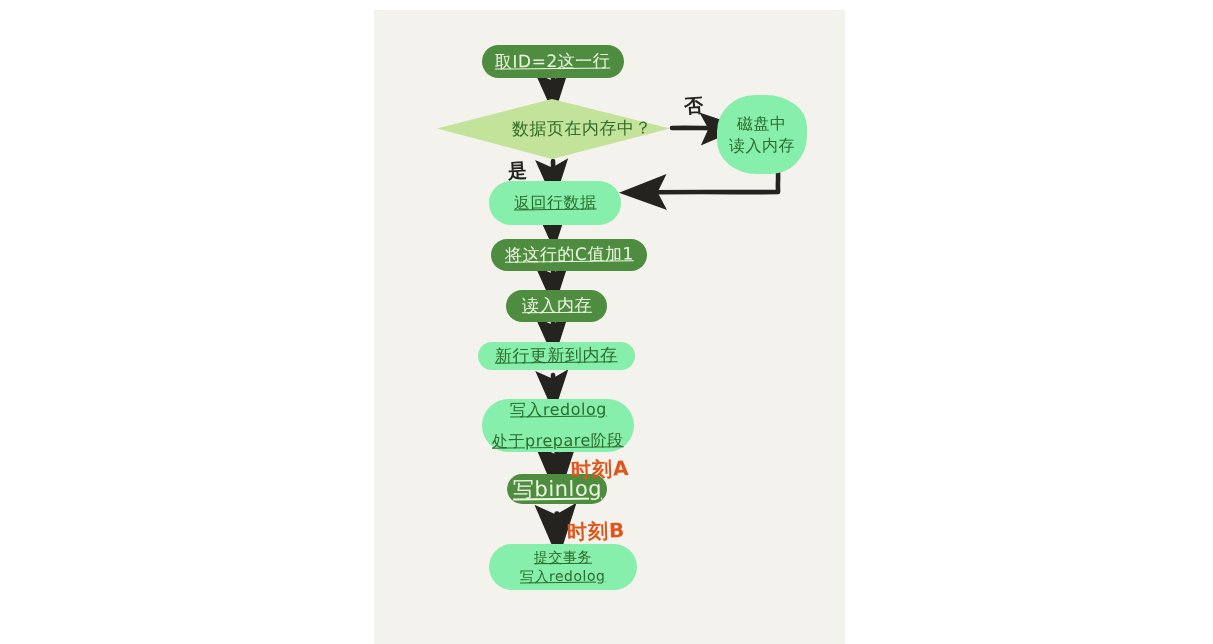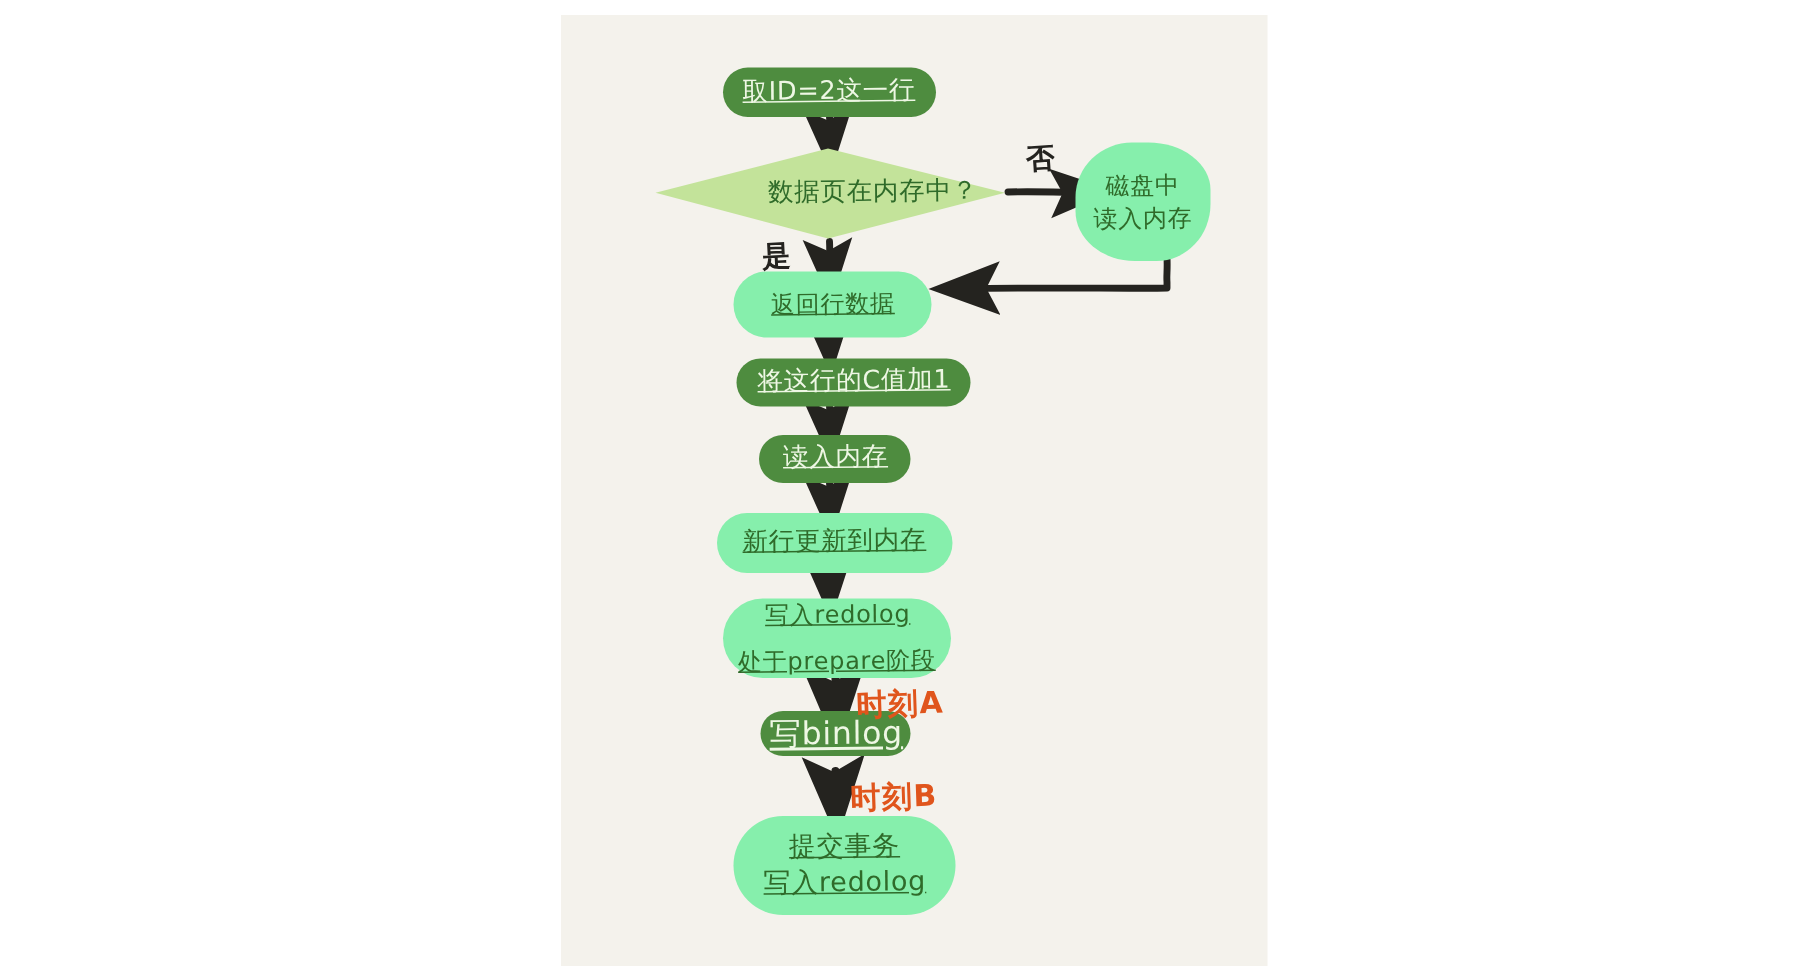--- a/index.html
+++ b/index.html
@@ -86,34 +86,34 @@
 </div>
 
 <div class="node pill dark" style="left:491px;top:239px;width:156px;height:32px;font-size:17px;">
   <span class="nodetext">将这行的C值加1</span>
 </div>
 
 <div class="node pill dark" style="left:506px;top:290px;width:101px;height:32px;font-size:17px;">
   <span class="nodetext">读入内存</span>
 </div>
 
-<div class="node pill light" style="left:478px;top:342px;width:157px;height:40px;font-size:17px;">
+<div class="node pill light" style="left:478px;top:342px;width:157px;height:28px;font-size:17px;">
   <span class="nodetext">新行更新到内存</span>
 </div>
 
 <div class="node pill light two-line" style="left:482px;top:399px;width:152px;height:53px;font-size:16px;flex-direction:column;border-radius:999px;justify-content:space-between;">
   <span class="nodetext">写入redolog</span>
   <span class="nodetext">处于prepare阶段</span>
 </div>
 
 <div class="node pill dark" style="left:507px;top:474px;width:100px;height:30px;font-size:21px;">
   <span class="nodetext">写binlog</span>
 </div>
 
-<div class="node pill light two-line" style="left:489px;top:544px;width:148px;height:66px;font-size:18px;flex-direction:column;border-radius:999px;">
+<div class="node pill light two-line" style="left:489px;top:544px;width:148px;height:46px;font-size:14px;flex-direction:column;border-radius:999px;">
   <span class="nodetext">提交事务</span>
   <span class="nodetext">写入redolog</span>
 </div>
 
 <div class="lbl" style="left:684px;top:93px;font-size:19px;transform:rotate(-4deg);">否</div>
 
 <div class="lbl" style="left:508px;top:158px;font-size:19px;transform:rotate(-3deg);">是</div>
 
 <div class="tick" style="left:571px;top:456px;font-size:20px;transform:rotate(-2deg);">时刻A</div>
 

